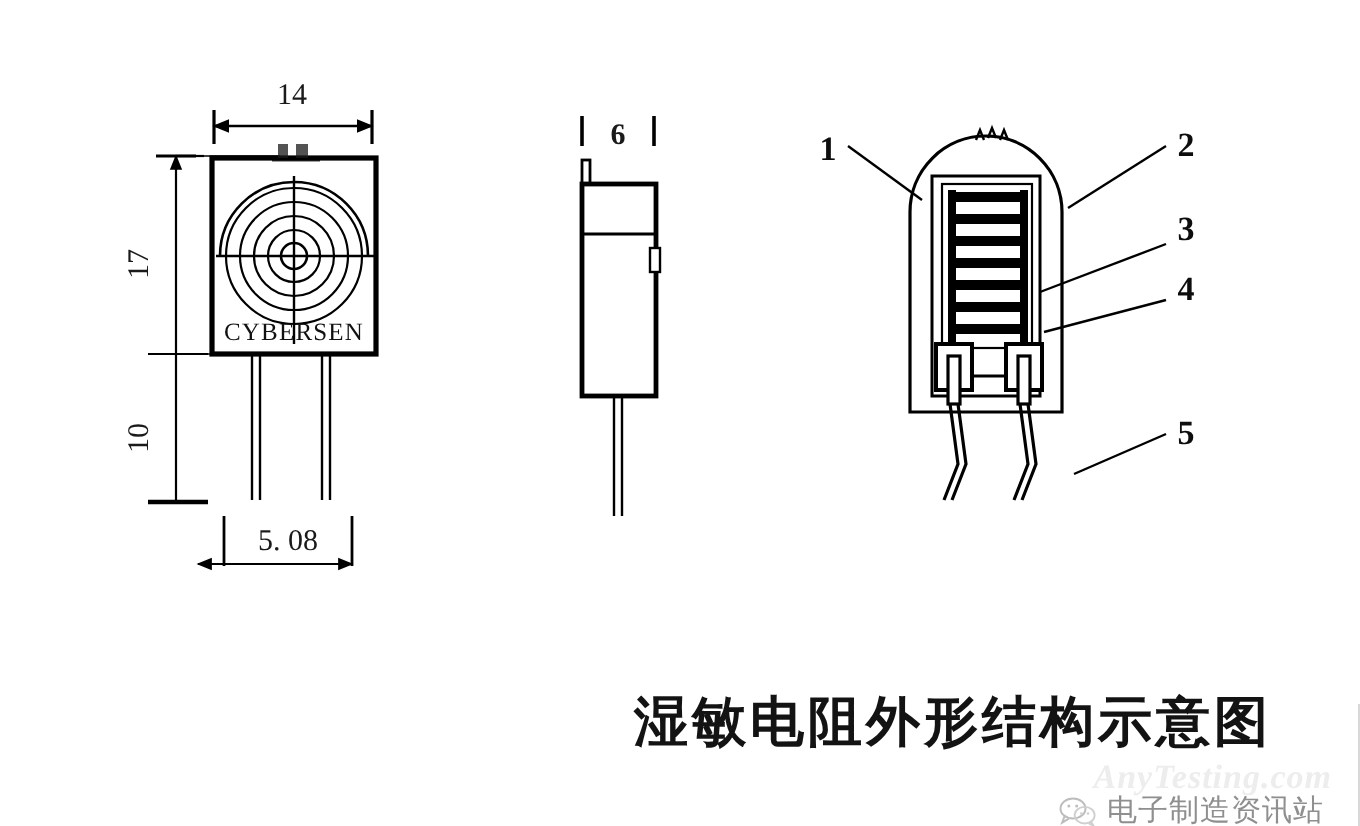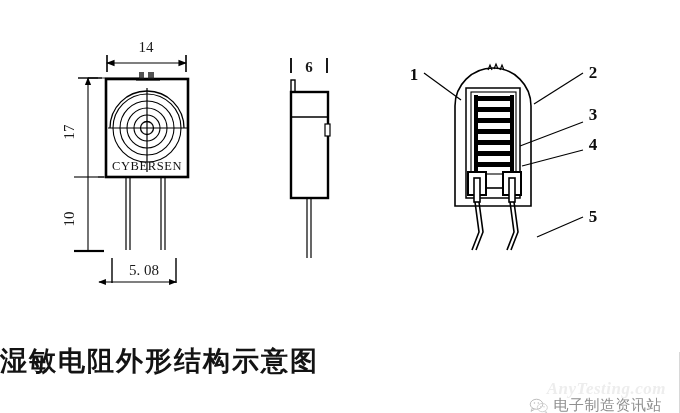--- a/index.html
+++ b/index.html
@@ -45,21 +45,21 @@
     font-family: "Liberation Serif", "DejaVu Serif", serif;
     font-size: 17px;
     font-weight: bold;
     fill: #0d0d0d;
   }
   .caption {
     position: absolute;
     left: 0;
     top: 343px;
     width: 636px;
-    text-align: left;
+    text-align: right;
     font-family: "DejaVu Sans", "Liberation Sans", sans-serif;
     font-size: 27px;
     font-weight: bold;
     letter-spacing: 2px;
     color: #131313;
     white-space: nowrap;
   }
   .watermark-main {
     position: absolute;
     right: 6px;

